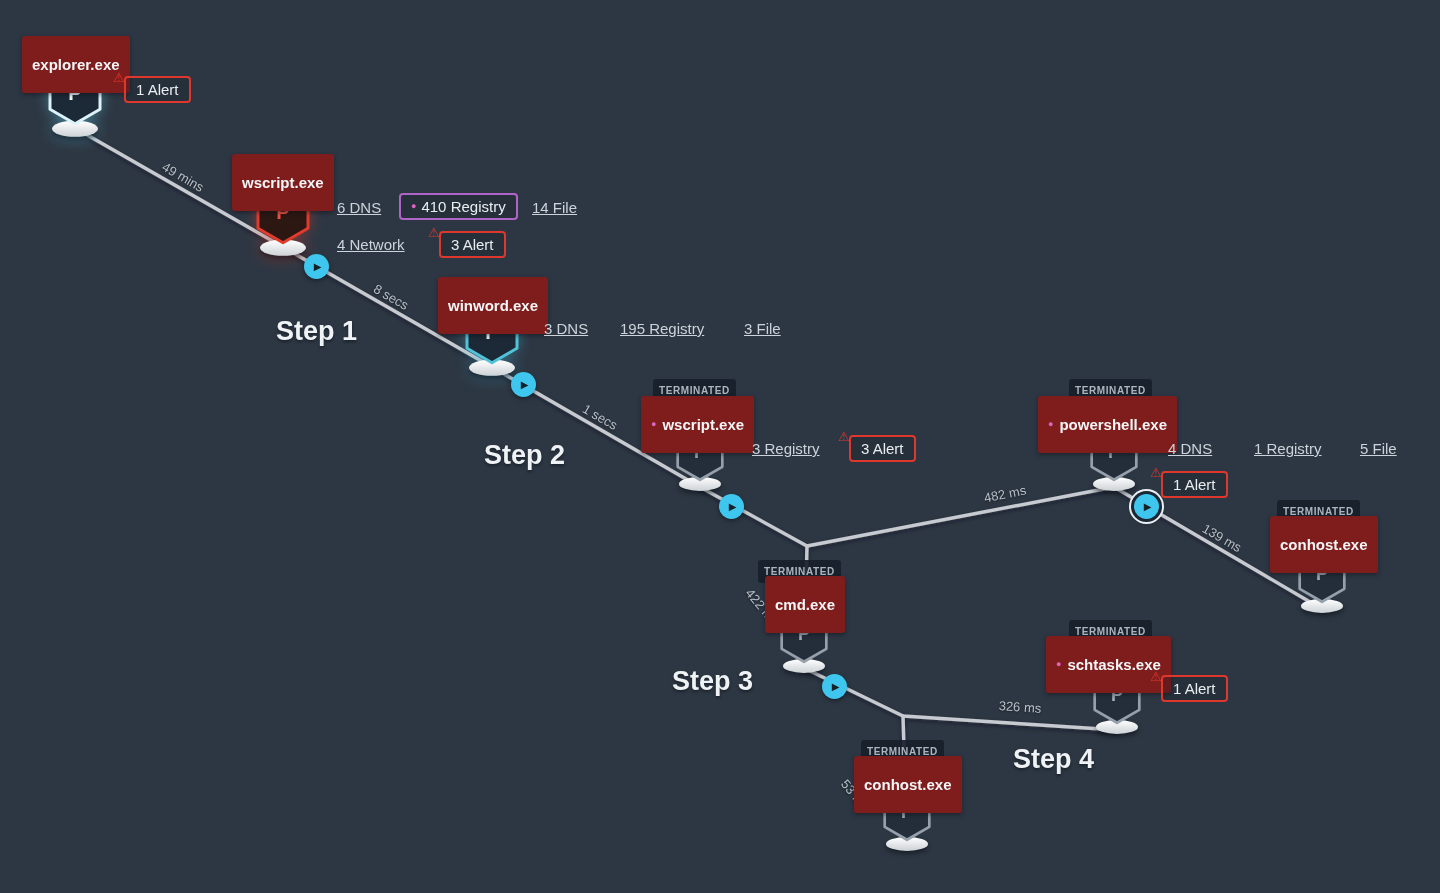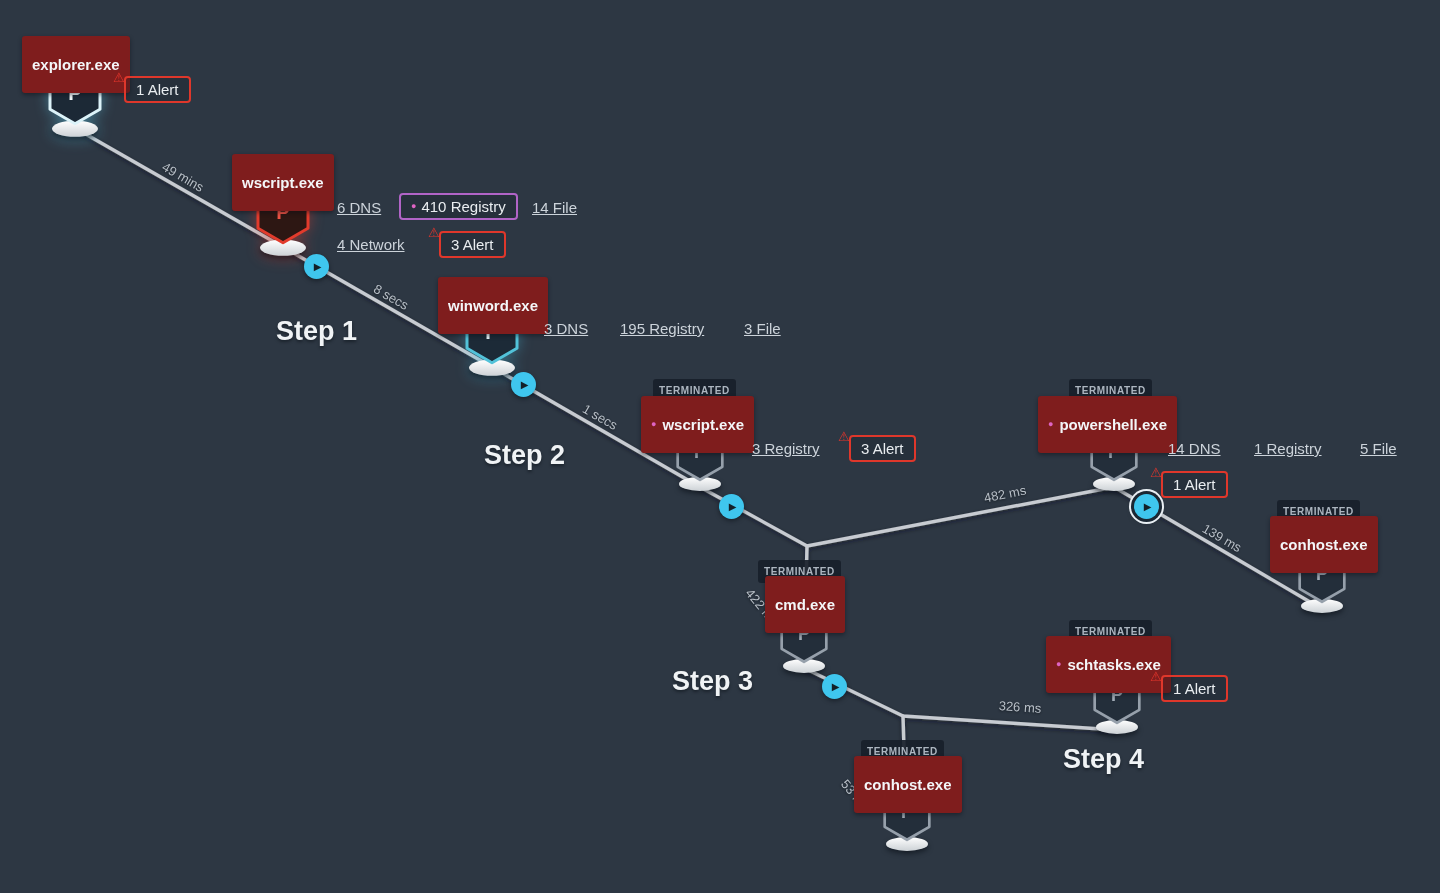--- a/index.html
+++ b/index.html
@@ -210,21 +210,21 @@
     <svg viewBox="0 0 56 62">
         <polygon points="28,2 53,16.5 53,45.5 28,60 3,45.5 3,16.5"></polygon>
       </svg>
     <span class="pletter">P</span>
   </div>
   <span class="status-label" style="left:1069px;top:379px">TERMINATED</span>
   <div class="name-pill" style="left:1038px;top:396px">
     <span class="pink-dot">●</span>
     <span>powershell.exe</span>
   </div>
-  <span class="stat-link" style="left:1168px;top:440px">14 DNS</span>
+  <span class="stat-link" style="left:1168px;top:440px">4 DNS</span>
   <span class="stat-link" style="left:1254px;top:440px">1 Registry</span>
   <span class="stat-link" style="left:1360px;top:440px">5 File</span>
   <span class="badge alert" style="left:1161px;top:471px">
     <span class="warn">⚠</span>
     <span class="txt">1 Alert</span>
   </span>
   <button class="play-btn selected" style="left:1134px;top:494px">
     <span class="tri">▶</span>
   </button>
 
@@ -280,15 +280,15 @@
     <span class="pletter">P</span>
   </div>
   <span class="status-label" style="left:861px;top:740px">TERMINATED</span>
   <div class="name-pill" style="left:854px;top:756px">
     <span>conhost.exe</span>
   </div>
 
   <span class="step" style="left:276px;top:316px">Step 1</span>
   <span class="step" style="left:484px;top:440px">Step 2</span>
   <span class="step" style="left:672px;top:666px">Step 3</span>
-  <span class="step" style="left:1063px;top:744px">Step 4</span>
+  <span class="step" style="left:1013px;top:744px">Step 4</span>
 
 </div>
 
 </body></html>

